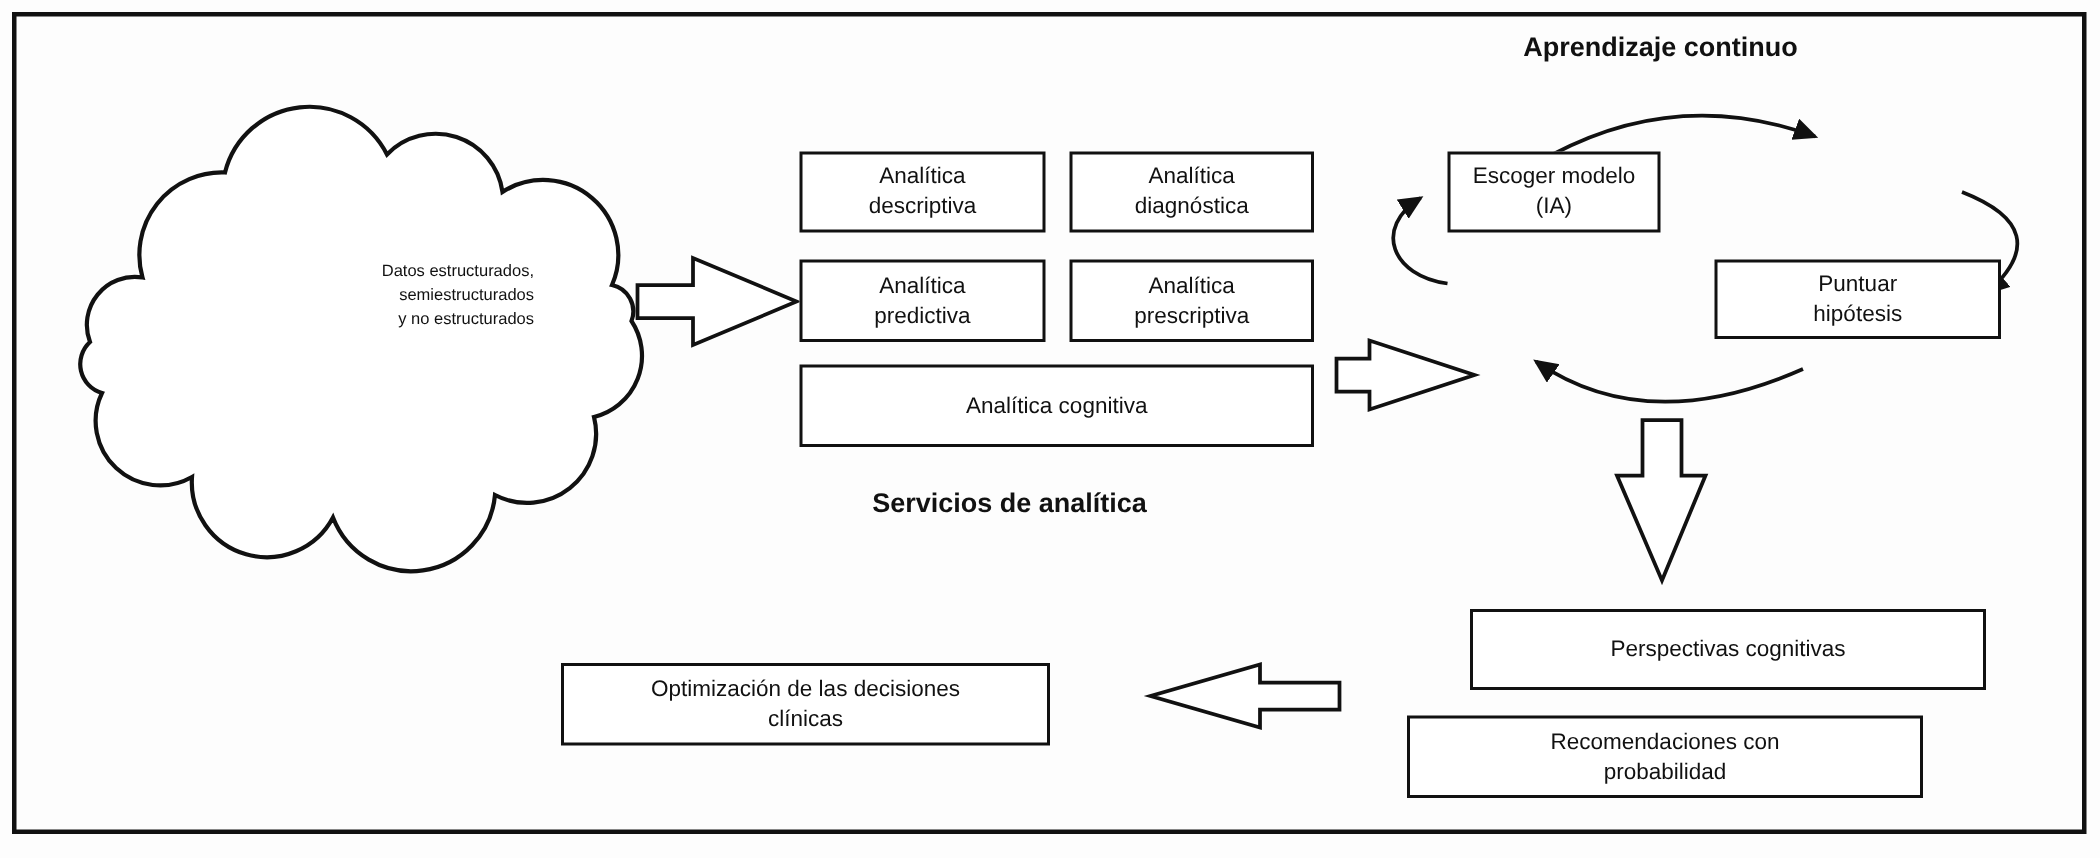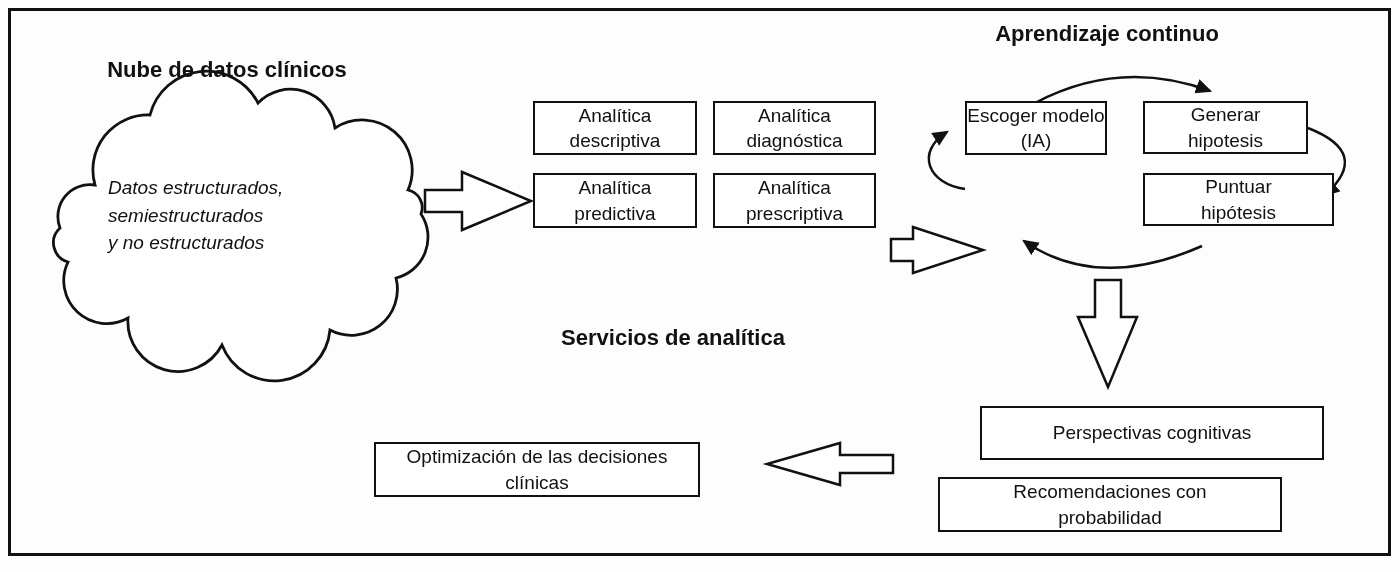--- a/index.html
+++ b/index.html
@@ -15,38 +15,37 @@
     position:absolute;left:8px;top:8px;width:1377px;height:542px;
     border:3px solid #111;
   }
   svg.layer{position:absolute;left:0;top:0;}
   .box{
     position:absolute;
     border:2px solid #111;
     background:#fff;
     display:flex;align-items:center;justify-content:center;
     text-align:center;
-    font-size:19px;line-height:1.32;
+    font-size:15px;line-height:1.32;
     white-space:pre-line;
     box-sizing:border-box;
     z-index:3;
   }
   .sec-label{
     position:absolute;
-    font-weight:700;font-size:22px;
+    font-weight:700;font-size:18px;
     text-align:center;
     white-space:pre-line;
     z-index:3;
   }
   .cloud-text{
     position:absolute;
-    font-size:19px;line-height:1.45;
-    text-align:left;white-space:pre-line;
+    font-size:11px;line-height:1.45;
+    text-align:right;white-space:pre-line;
     z-index:3;
-    font-style:italic;
   }
 </style>
 </head>
 <body>
 
 <div class="stage">
 
   <div class="frame"></div>
 
   <svg class="layer" width="1400" height="572" viewBox="0 0 1400 572">
@@ -77,41 +76,39 @@
     <polygon points="1095,280 1121,280 1121,317 1137,317 1108,387 1078,317 1095,317" fill="#fff" stroke="#111" stroke-width="2.5" stroke-linejoin="miter"></polygon>
 
     <polygon points="893,455 840,455 840,443 767,464 840,485 840,473 893,473" fill="#fff" stroke="#111" stroke-width="2.5" stroke-linejoin="miter"></polygon>
 
     <path d="M 1035,103 Q 1120,58 1210,91" fill="none" stroke="#111" stroke-width="2.5" marker-end="url(#ah)"></path>
     <path d="M 1308,128 Q 1372,153 1325,195" fill="none" stroke="#111" stroke-width="2.5" marker-end="url(#ah)"></path>
     <path d="M 1202,246 Q 1098,292 1024,241" fill="none" stroke="#111" stroke-width="2.5" marker-end="url(#ah)"></path>
     <path d="M 965,189 C 928,184 915,152 947,132" fill="none" stroke="#111" stroke-width="2.5" marker-end="url(#ah)"></path>
   </svg>
 
-  <div class="sec-label" style="left:87px;top:57px;width:280px;">Nube de datos clínicos</div>
   <div class="sec-label" style="left:967px;top:21px;width:280px;">Aprendizaje continuo</div>
   <div class="sec-label" style="left:533px;top:325px;width:280px;">Servicios de analítica</div>
 
   <div class="cloud-text" style="left:108px;top:174px;width:248px;">Datos estructurados,
 semiestructurados
 y no estructurados</div>
 
   <div class="box" style="left:533px;top:101px;width:164px;height:54px;">Analítica
 descriptiva</div>
   <div class="box" style="left:713px;top:101px;width:163px;height:54px;">Analítica
 diagnóstica</div>
   <div class="box" style="left:533px;top:173px;width:164px;height:55px;">Analítica
 predictiva</div>
   <div class="box" style="left:713px;top:173px;width:163px;height:55px;">Analítica
 prescriptiva</div>
+  <div class="box" style="left:533px;top:243px;width:343px;height:55px;">Analítica cognitiva</div>
 
   <div class="box" style="left:965px;top:101px;width:142px;height:54px;">Escoger modelo
 (IA)</div>
-  <div class="box" style="left:1143px;top:101px;width:165px;height:53px;">Generar
-hipotesis</div>
   <div class="box" style="left:1143px;top:173px;width:191px;height:53px;">Puntuar
 hipótesis</div>
 
   <div class="box" style="left:980px;top:406px;width:344px;height:54px;">Perspectivas cognitivas</div>
   <div class="box" style="left:938px;top:477px;width:344px;height:55px;">Recomendaciones con
 probabilidad</div>
 
   <div class="box" style="left:374px;top:442px;width:326px;height:55px;">Optimización de las decisiones
 clínicas</div>
 

